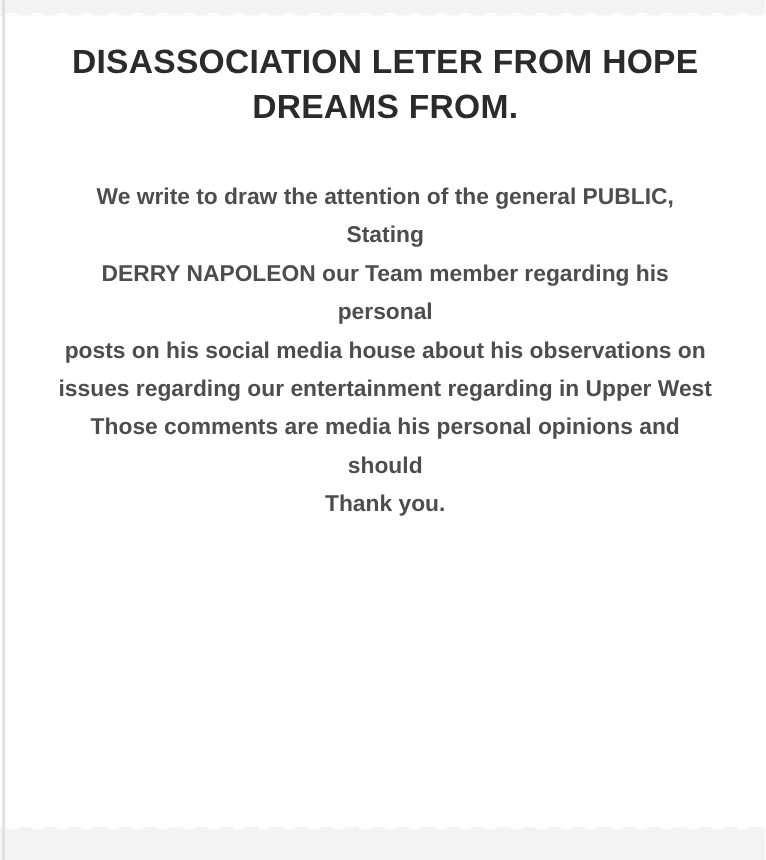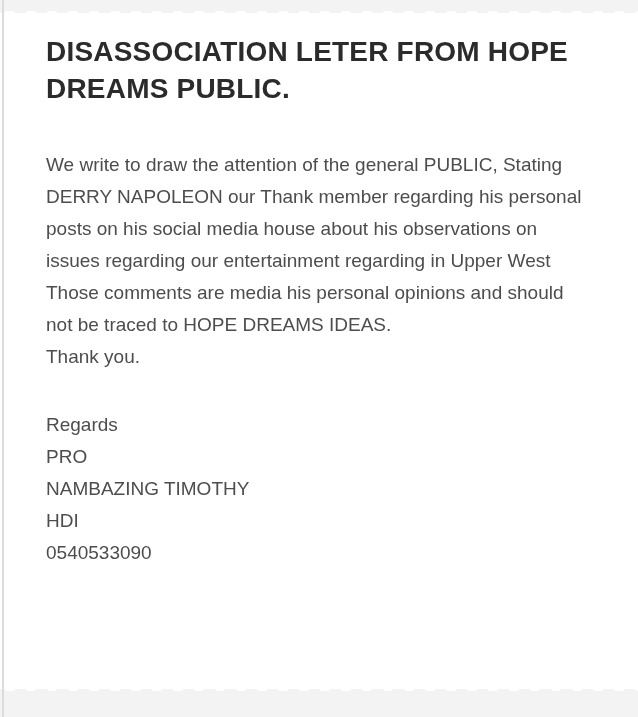--- a/index.html
+++ b/index.html
@@ -6,20 +6,21 @@
   html, body {
     width: 638px; height: 717px;
     font-family: "Liberation Sans", sans-serif;
     background: #ffffff;
     overflow: hidden;
   }
   .page {
     position: relative;
     width: 638px; height: 717px;
     background: #ffffff;
+    text-align: center;
   }
   
   .torn-top {
     position: absolute;
     top: 0; left: 0; right: 0;
     height: 13px;
     background-color: #f3f3f3;
     background-image: radial-gradient(ellipse 11px 5px at 10px 13px, #ffffff 5px, rgba(255,255,255,0) 5.5px);
     background-size: 21px 13px;
     background-repeat: repeat-x;
@@ -56,54 +57,47 @@
     letter-spacing: 0.2px;
   }
   .body-text {
     margin-top: 42px;
   }
   .body-text p {
     font-size: 19px;
     line-height: 32px;
     color: #4d4d4d;
     white-space: pre-wrap;
+    font-weight: bold;
   }
   .signature {
     margin-top: 36px;
   }
   .signature p {
     font-size: 19px;
     line-height: 32px;
     color: #4d4d4d;
     white-space: pre-wrap;
   }
 </style>
 </head>
 <body>
 
 <div class="page">
   <div class="torn-top"></div>
   <div class="left-line"></div>
 
   <div class="content">
-    <h1 class="title"><span>DISASSOCIATION LETER FROM HOPE</span><br><span>DREAMS PUBLIC.</span></h1>
+    <h1 class="title"><span>DISASSOCIATION LETER FROM HOPE</span><br><span>DREAMS FROM.</span></h1>
 
     <div class="body-text">
       <p>We write to draw the attention of the general PUBLIC, Stating</p>
-      <p>DERRY NAPOLEON our Thank member regarding his personal</p>
+      <p>DERRY NAPOLEON our Team member regarding his personal</p>
       <p>posts on his social media house about his observations on</p>
       <p>issues regarding our entertainment regarding in Upper West</p>
       <p>Those comments are media his personal opinions and should</p>
-      <p>not be traced to HOPE DREAMS IDEAS.</p>
       <p>Thank you.</p>
     </div>
 
-    <div class="signature">
-      <p>Regards</p>
-      <p>PRO</p>
-      <p>NAMBAZING TIMOTHY</p>
-      <p>HDI</p>
-      <p>0540533090</p>
-    </div>
   </div>
 
   <div class="torn-bottom"></div>
 </div>
 
 </body></html>

